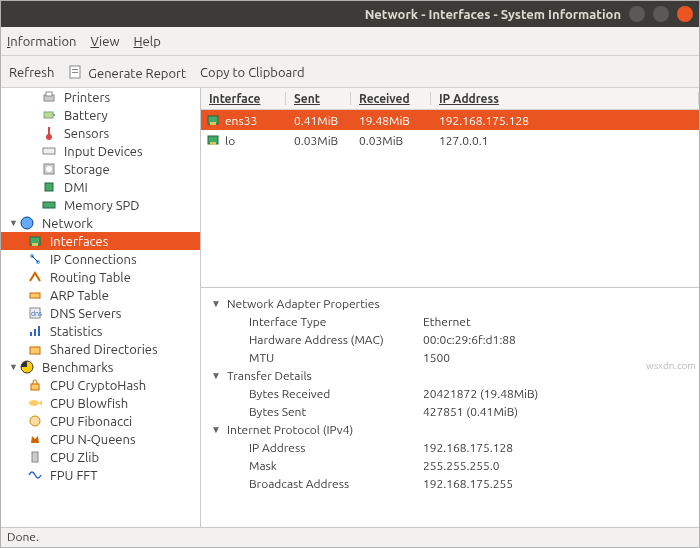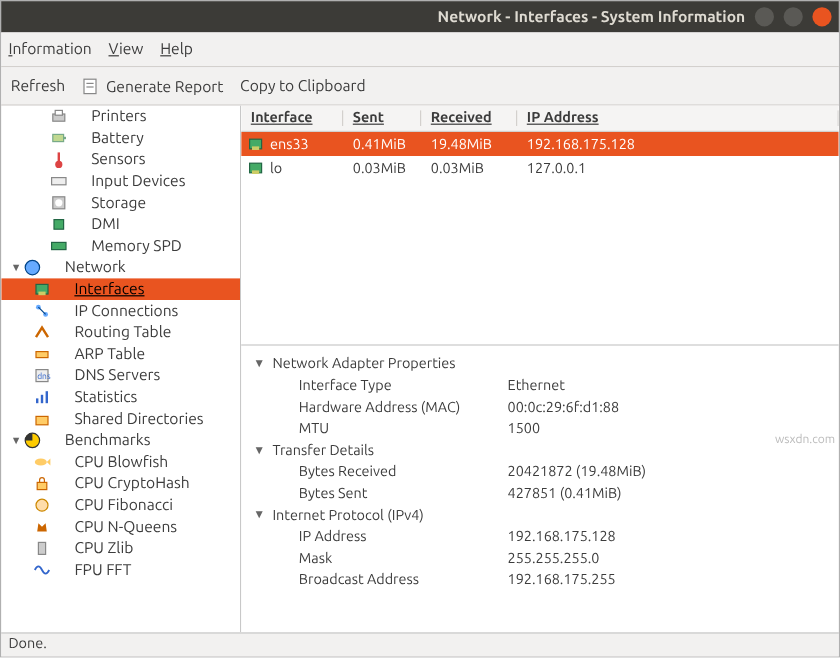--- a/index.html
+++ b/index.html
@@ -11,22 +11,22 @@
 .tbtn.close { background: #e95420; }
 .menubar { height: 24px; display: flex; align-items: center; padding: 14px 6px; gap: 14px; background: #f2f1f0; border-bottom: 1px solid #d3d0cd; font-size: 13px; text-align: right; }
 .menubar span u { text-decoration: underline; }
 .toolbar { height: 32px; display: flex; align-items: center; padding: 0 8px; gap: 14px; background: #f2f1f0; border-bottom: 1px solid #d3d0cd; font-size: 13px; }
 .toolbar .tb-item { display: flex; align-items: flex-end; gap: 4px; }
 .content { flex: 1; display: flex; overflow: hidden; }
 .sidebar { width: 200px; border-right: 1px solid #c8c8c8; background: #fff; overflow-y: auto; overflow-x: hidden; font-size: 13px; }
 .sb-item { display: flex; align-items: center; height: 18px; padding-left: 8px; white-space: nowrap; cursor: pointer; }
 .sb-item.level1 { padding-left: 26px; }
 .sb-item.level2 { padding-left: 40px; }
-.sb-item.sel { background: #e95420; color: #000000; text-decoration: underline; }
-.sb-icon { width: 16px; height: 16px; margin-right: 19px; display: inline-flex; align-items: flex-end; justify-content: center; font-size: 11px; }
+.sb-item.sel { background: #e95420; color: #ffffff; }
+.sb-icon { width: 16px; height: 16px; margin-right: 7px; display: inline-flex; align-items: flex-end; justify-content: center; font-size: 11px; }
 .main { flex: 1; display: flex; flex-direction: column; background: #fff; }
 .iface-table { flex: 0 0 200px; border-bottom: 1px solid #c8c8c8; overflow: hidden; background:#fff; }
 .iface-head { display: flex; background: #f5f4f3; border-bottom: 1px solid #d3d0cd; height: 22px; align-items: center; font-weight: bold; font-size: 12px; text-decoration: underline; }
 .ih-col { padding: 0 8px; border-right: 1px solid #d3d0cd; }
 .c-if { width: 85px; } .c-sent { width: 65px; } .c-recv { width: 80px; } .c-ip { flex:1; }
 .iface-row { display: flex; height: 20px; align-items: center; font-size: 12px; }
 .iface-row.sel { background: #e95420; color: #fff; }
 .iface-row .c-if { display:flex; align-items:center; gap:4px; padding-left:4px;}
 .details { flex: 1; overflow-y: auto; padding: 6px 8px; font-size: 12px; }
 .drow { display: flex; height: 18px; align-items: center; }
@@ -211,34 +211,34 @@
             <svg width="16" height="16">
               <circle cx="8" cy="8" r="6" fill="#fc0" stroke="#333"></circle>
               <path d="M8 8 L2 8 A6 6 0 0 1 8 2 Z" fill="#333"></path>
             </svg>
           </span>
           <span>Benchmarks</span>
         </div>
         <div class="sb-item level1">
           <span class="sb-icon">
             <svg width="16" height="16">
+              <rect x="4" y="7" width="8" height="6" fill="#fc6" stroke="#c60"></rect>
+              <path d="M6 7 V5 a2 2 0 0 1 4 0 V7" fill="none" stroke="#c60"></path>
+            </svg>
+          </span>
+          <span>CPU CryptoHash</span>
+        </div>
+        <div class="sb-item level1">
+          <span class="sb-icon">
+            <svg width="16" height="16">
               <ellipse cx="7" cy="8" rx="5" ry="3" fill="#fc6"></ellipse>
               <path d="M12 8 L15 5 L15 11 Z" fill="#fc6"></path>
             </svg>
           </span>
           <span>CPU Blowfish</span>
-        </div>
-        <div class="sb-item level1">
-          <span class="sb-icon">
-            <svg width="16" height="16">
-              <rect x="4" y="7" width="8" height="6" fill="#fc6" stroke="#c60"></rect>
-              <path d="M6 7 V5 a2 2 0 0 1 4 0 V7" fill="none" stroke="#c60"></path>
-            </svg>
-          </span>
-          <span>CPU CryptoHash</span>
         </div>
         <div class="sb-item level1">
           <span class="sb-icon">
             <svg width="16" height="16">
               <circle cx="8" cy="8" r="5" fill="#fda" stroke="#c80"></circle>
             </svg>
           </span>
           <span>CPU Fibonacci</span>
         </div>
         <div class="sb-item level1">

